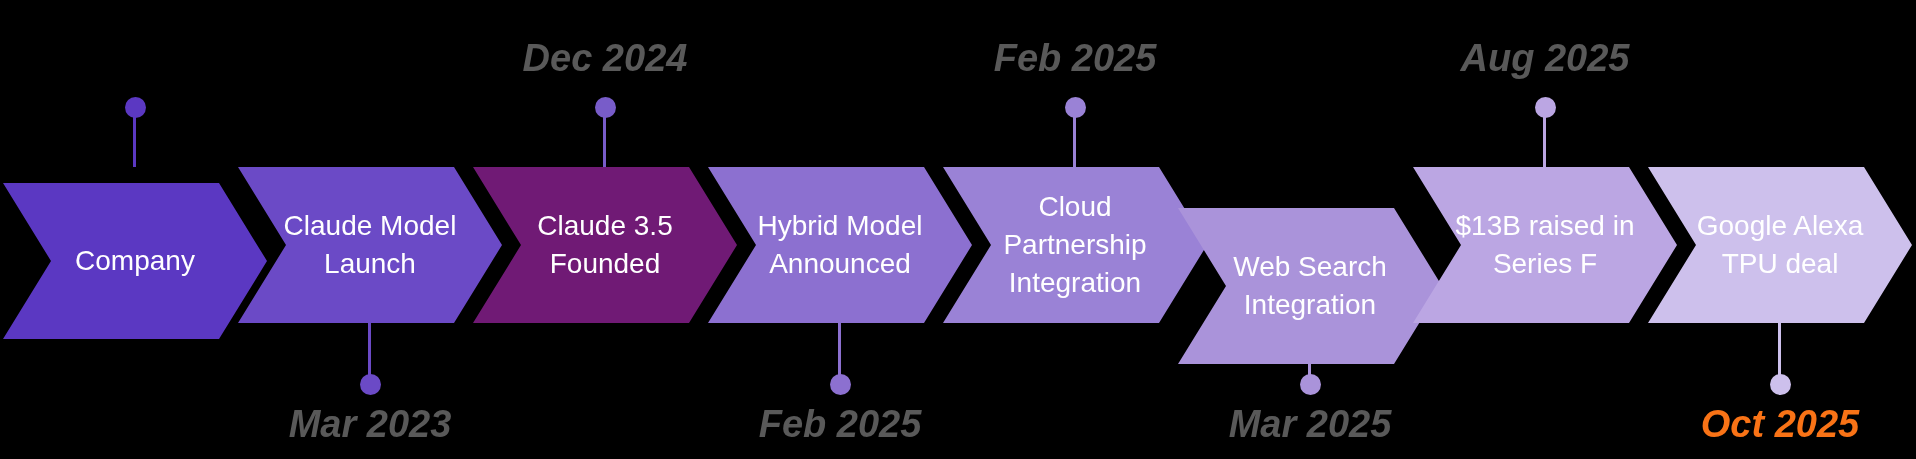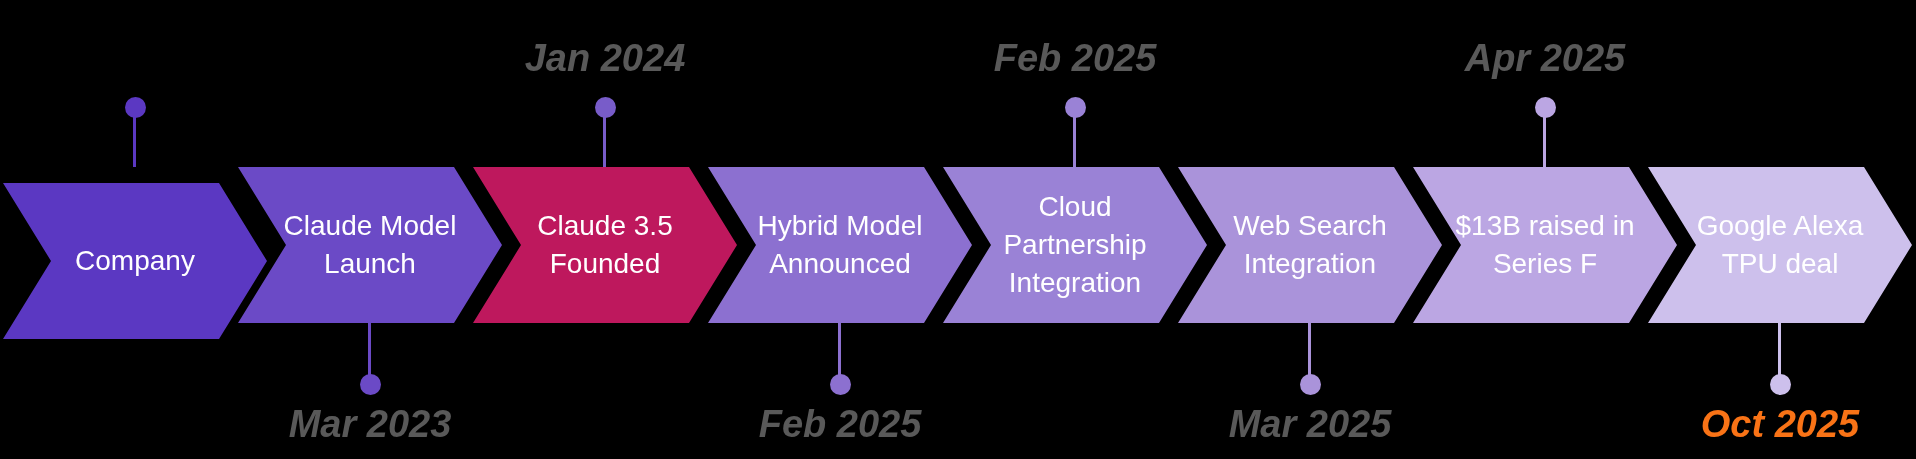--- a/index.html
+++ b/index.html
@@ -81,29 +81,29 @@
       <div class="label" style="color: rgb(255, 255, 255);">
           <div>Claude Model</div>
           <div>Launch</div>
         </div>
     </div>
     <div class="stem" style="background: rgb(107, 74, 198); top: 323px; height: 52px;"></div>
     <div class="dot" style="background: rgb(107, 74, 198); top: 374px;"></div>
     <div class="date" style="color: rgb(89, 89, 89); top: 402px;">Mar 2023</div>
   </div>
     <div class="milestone" style="left: 473px;">
-    <div class="chevron" style="background: #be185d; align-items: center;">
+    <div class="chevron" style="background: #701a75; align-items: center;">
       <div class="label" style="color: rgb(255, 255, 255);">
           <div>Claude 3.5</div>
           <div>Founded</div>
         </div>
     </div>
     <div class="stem" style="background: rgb(120, 92, 201); top: 112px; height: 55px;"></div>
     <div class="dot" style="background: rgb(120, 92, 201); top: 97px;"></div>
-    <div class="date" style="color: rgb(89, 89, 89); top: 36px;">Jan 2024</div>
+    <div class="date" style="color: rgb(89, 89, 89); top: 36px;">Dec 2024</div>
   </div>
     <div class="milestone" style="left: 708px;">
     <div class="chevron" style="background: rgb(140, 112, 208);">
       <div class="label" style="color: #ffffff;">
           <div>Hybrid Model</div>
           <div>Announced</div>
         </div>
     </div>
     <div class="stem" style="background: rgb(140, 112, 208); top: 323px; height: 52px;"></div>
     <div class="dot" style="background: rgb(140, 112, 208); top: 374px;"></div>
@@ -115,40 +115,40 @@
           <div>Cloud</div>
           <div>Partnership</div>
           <div>Integration</div>
         </div>
     </div>
     <div class="stem" style="background: rgb(154, 130, 214); top: 112px; height: 55px;"></div>
     <div class="dot" style="background: rgb(154, 130, 214); top: 97px;"></div>
     <div class="date" style="color: rgb(89, 89, 89); top: 36px;">Feb 2025</div>
   </div>
     <div class="milestone" style="left: 1178px;">
-    <div class="chevron" style="background: rgb(170, 147, 218);">
+    <div class="chevron" style="background: rgb(170, 147, 218); margin-top: 41px;">
       <div class="label" style="color: rgb(255, 255, 255);">
           <div>Web Search</div>
           <div>Integration</div>
         </div>
     </div>
     <div class="stem" style="background: rgb(170, 147, 218); top: 323px; height: 52px;"></div>
     <div class="dot" style="background: rgb(170, 147, 218); top: 374px;"></div>
     <div class="date" style="color: rgb(89, 89, 89); top: 402px;">Mar 2025</div>
   </div>
     <div class="milestone" style="left: 1413px;">
     <div class="chevron" style="background: rgb(187, 166, 227);">
       <div class="label" style="color: rgb(255, 255, 255);">
           <div>$13B raised in</div>
           <div>Series F</div>
         </div>
     </div>
     <div class="stem" style="background: rgb(187, 166, 227); top: 112px; height: 55px;"></div>
     <div class="dot" style="background: rgb(187, 166, 227); top: 97px;"></div>
-    <div class="date" style="color: rgb(89, 89, 89); top: 36px;">Apr 2025</div>
+    <div class="date" style="color: rgb(89, 89, 89); top: 36px;">Aug 2025</div>
   </div>
     <div class="milestone" style="left: 1648px;">
     <div class="chevron" style="background: rgb(205, 192, 236);">
       <div class="label" style="color: rgb(255, 255, 255);">
           <div>Google Alexa</div>
           <div>TPU deal</div>
         </div>
     </div>
     <div class="stem" style="background: rgb(205, 192, 236); top: 323px; height: 52px;"></div>
     <div class="dot" style="background: rgb(205, 192, 236); top: 374px;"></div>

